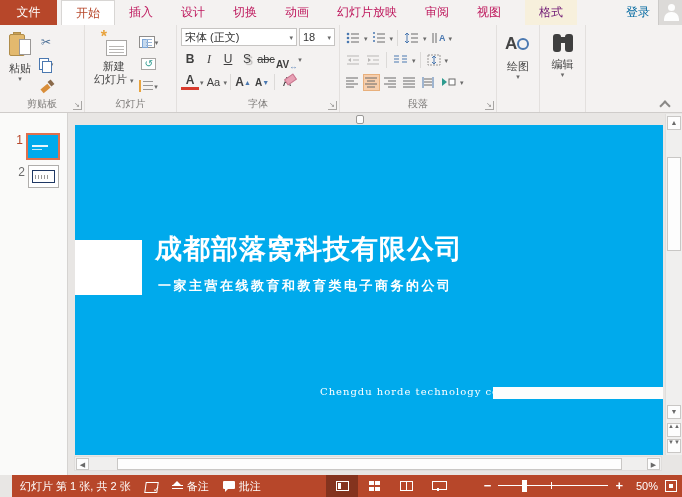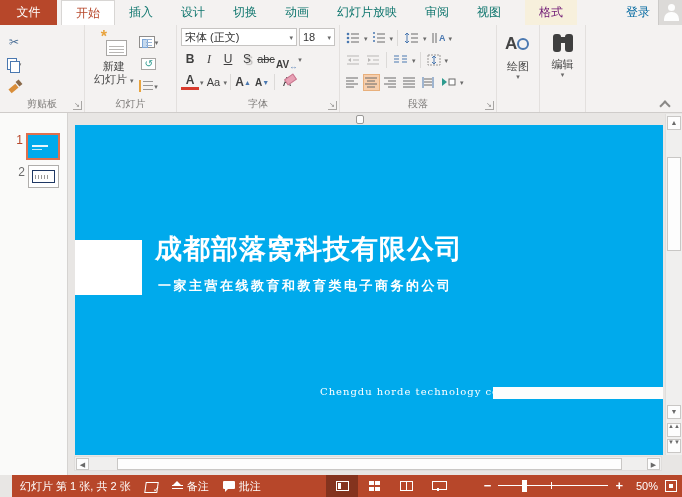--- a/index.html
+++ b/index.html
@@ -5,21 +5,21 @@
   * { box-sizing: border-box; margin: 0; padding: 0; }
   html,body { width:682px; height:497px; overflow:hidden; }
   body { font-family:"Liberation Sans","DejaVu Sans",sans-serif; background:#e8e6e4; }
   .app { position:relative; width:682px; height:497px;padding-left:40px; }
 
   
   .tabbar { position:absolute; top:0; left:0; right:0; height:25px; background:#f4f2f1;
             display:flex; align-items:stretch; }
   .file-btn { width:57px; background:#b7472a; color:#fff; font-size:12px;
               display:flex; align-items:center; justify-content:center; cursor:pointer; }
-  .tab { padding:0 14px; font-size:12px; color:#0f766e; display:flex; align-items:center; cursor:pointer; }
+  .tab { padding:0 14px; font-size:12px; color:#be185d; display:flex; align-items:center; cursor:pointer; }
   .tab.selected { background:#fff; color:#b7472a; border:1px solid #d8d6d4; border-bottom:none; margin-left:4px; }
   .tab.contextual { background:#f7f0dc; color:#701a75; margin-left:10px; }
   .tb-spacer { flex:1; }
   .signin { font-size:12px; color:#0369a1; display:flex; align-items:center; padding:0 8px; cursor:pointer; }
   .avatar { width:24px; background:#dcdad8; border-left:1px solid #cccac8; position:relative; cursor:pointer; }
   .person { position:absolute; left:5px; top:4px; width:14px; height:16px; }
   .person::before { content:""; position:absolute; left:4px; top:0; width:7px; height:7px; border-radius:50%; background:#fdfdfd; }
   .person::after { content:""; position:absolute; left:0; top:8px; width:15px; height:9px; border-radius:7px 7px 0 0; background:#fdfdfd; }
 
   
@@ -202,20 +202,29 @@
     <div class="tb-spacer"></div>
     <div class="signin">登录</div>
     <div class="avatar">
       <span class="person"></span>
     </div>
   </div>
 
   <div class="ribbon">
 
     <div class="group" style="width:85px; display:flex;">
+      <div class="bigbtn">
+        <span class="clipboard-ic">
+          <span class="clip-tab"></span>
+            <span class="clip-body"></span>
+            <span class="clip-page"></span>
+        </span>
+        <span class="biglabel">粘贴</span>
+        <span class="dd">▾</span>
+      </div>
       <div class="col">
         <span class="sbtn">
             <span>✂</span>
           </span>
         <span class="sbtn">
             <span class="copy-ic"></span>
             <span class="dd">▾</span>
           </span>
         <span class="sbtn">
             <span class="brush-ic"></span>

